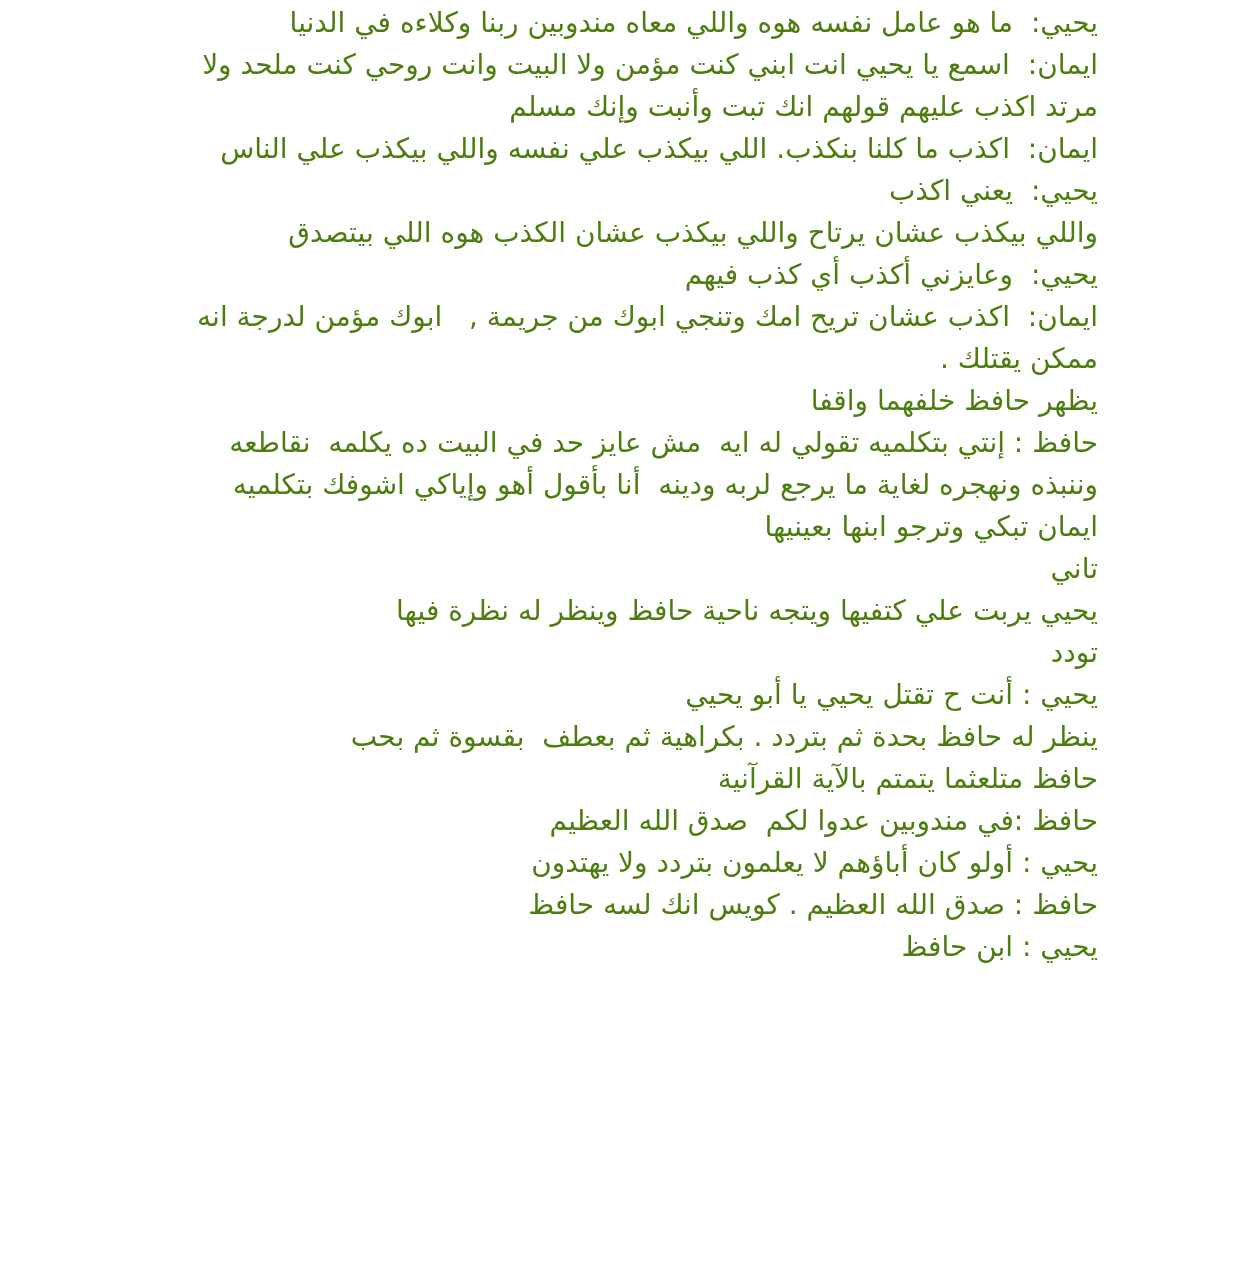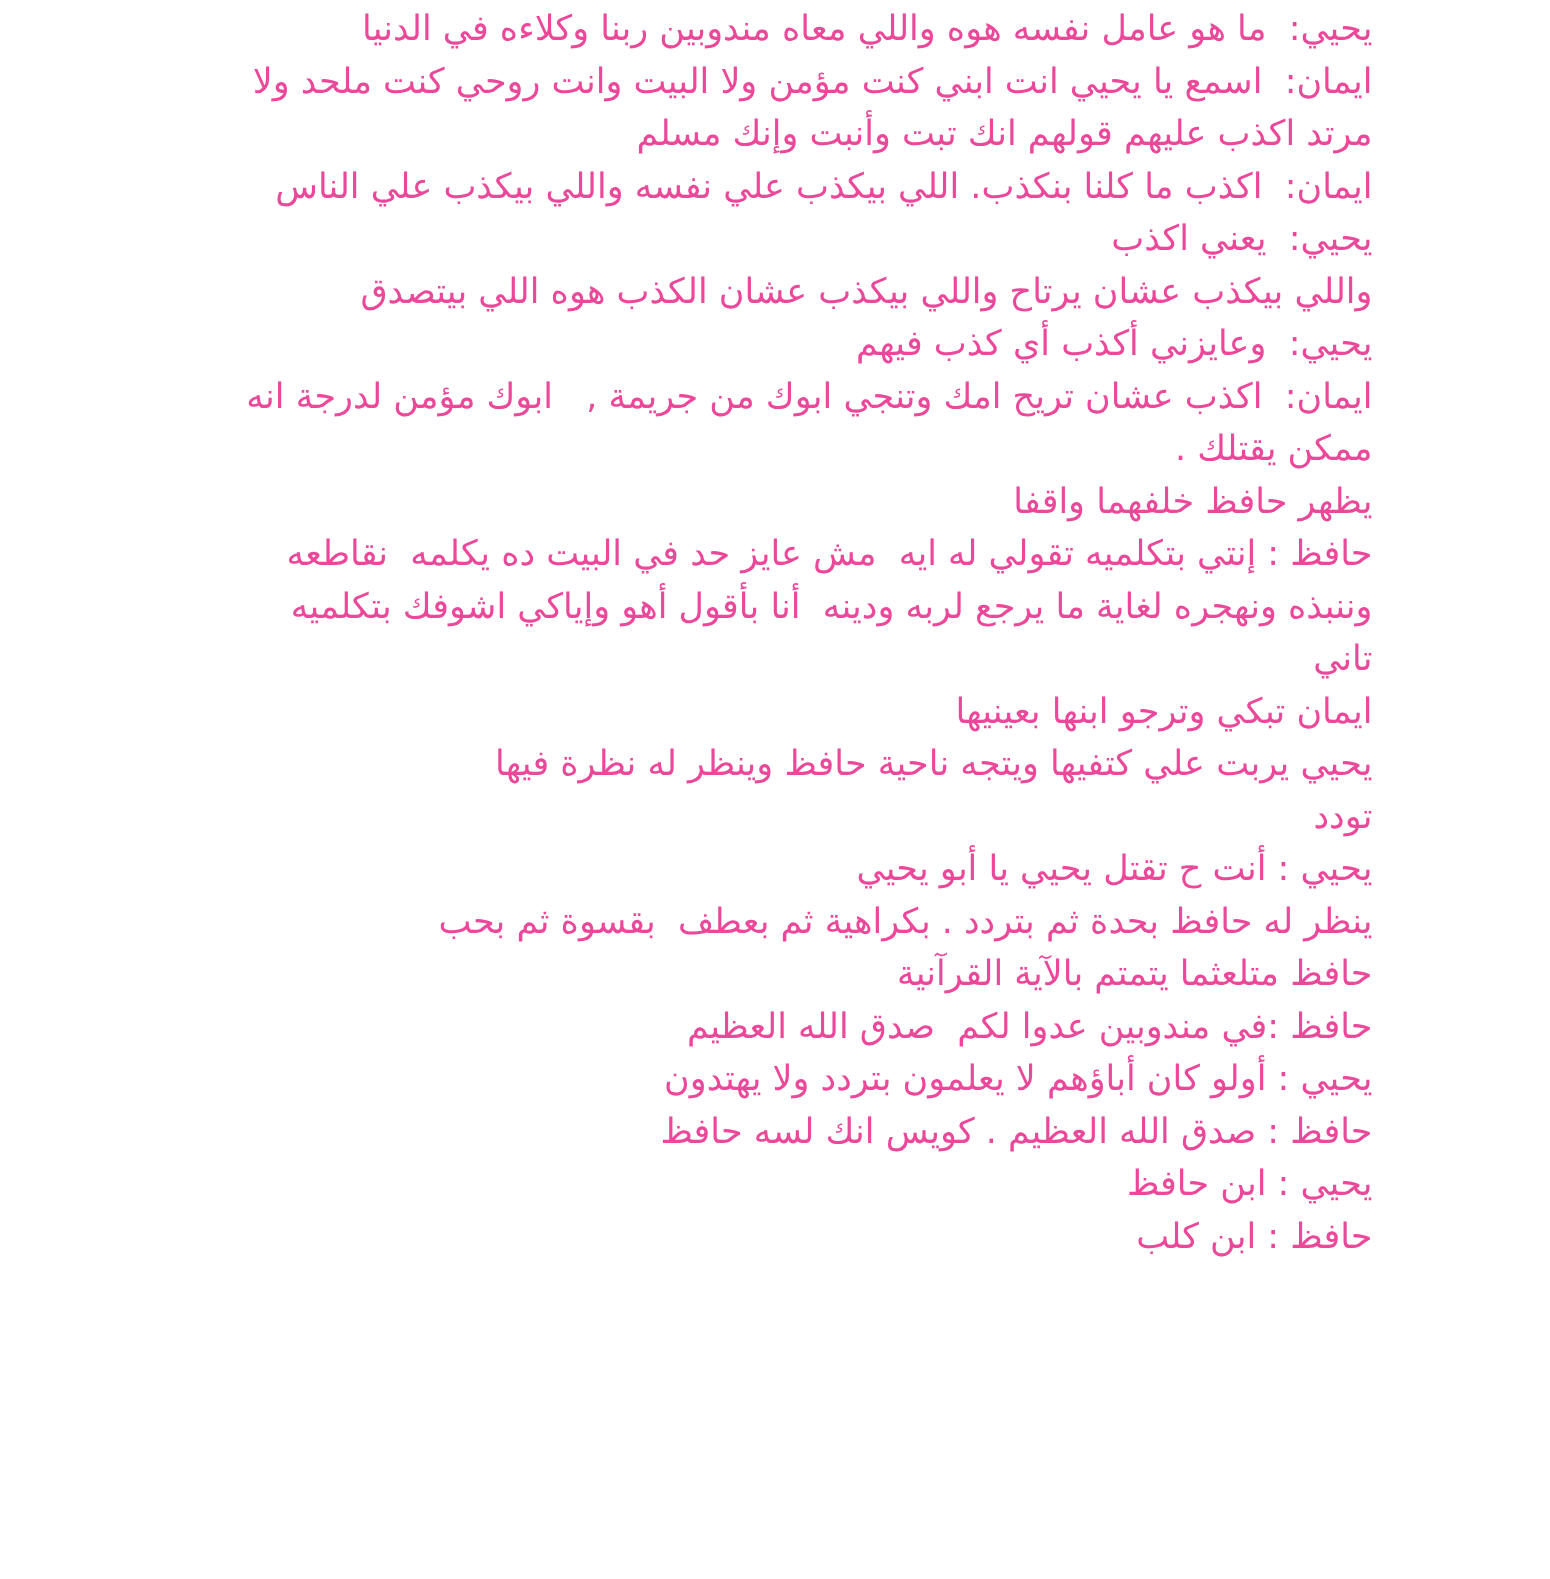--- a/index.html
+++ b/index.html
@@ -28,21 +28,21 @@
     left: 60px;
     direction: rtl;
     text-align: right;
   }
   .line {
     font-size: 28px;
     line-height: 42px;
     height: 42px;
     white-space: pre;
     font-weight: 400;
-    color: #ec4899;
+    color: #4d7c0f;
     letter-spacing: 0px;
   }
   .line.bold {
     font-weight: 400;
   }
 </style>
 </head>
 <body>
 
 <div class="page">
@@ -52,26 +52,25 @@
       <div class="line">مرتد اكذب عليهم قولهم انك تبت وأنبت وإنك مسلم</div>
       <div class="line">ايمان:  اكذب ما كلنا بنكذب. اللي بيكذب علي نفسه واللي بيكذب علي الناس</div>
       <div class="line">يحيي:  يعني اكذب</div>
       <div class="line">واللي بيكذب عشان يرتاح واللي بيكذب عشان الكذب هوه اللي بيتصدق</div>
       <div class="line">يحيي:  وعايزني أكذب أي كذب فيهم</div>
       <div class="line">ايمان:  اكذب عشان تريح امك وتنجي ابوك من جريمة ,   ابوك مؤمن لدرجة انه</div>
       <div class="line">ممكن يقتلك .</div>
       <div class="line">يظهر حافظ خلفهما واقفا</div>
       <div class="line">حافظ : إنتي بتكلميه تقولي له ايه  مش عايز حد في البيت ده يكلمه  نقاطعه</div>
       <div class="line">وننبذه ونهجره لغاية ما يرجع لربه ودينه  أنا بأقول أهو وإياكي اشوفك بتكلميه</div>
+      <div class="line">ايمان تبكي وترجو ابنها بعينيها</div>
       <div class="line">تاني</div>
-      <div class="line">ايمان تبكي وترجو ابنها بعينيها</div>
       <div class="line bold">يحيي يربت علي كتفيها ويتجه ناحية حافظ وينظر له نظرة فيها</div>
       <div class="line bold">تودد</div>
       <div class="line bold">يحيي : أنت ح تقتل يحيي يا أبو يحيي</div>
       <div class="line bold">ينظر له حافظ بحدة ثم بتردد . بكراهية ثم بعطف  بقسوة ثم بحب</div>
       <div class="line bold">حافظ متلعثما يتمتم بالآية القرآنية</div>
       <div class="line bold">حافظ :في مندوبين عدوا لكم  صدق الله العظيم</div>
       <div class="line bold">يحيي : أولو كان أباؤهم لا يعلمون بتردد ولا يهتدون</div>
       <div class="line bold">حافظ : صدق الله العظيم . كويس انك لسه حافظ</div>
       <div class="line bold">يحيي : ابن حافظ</div>
-      <div class="line bold">حافظ : ابن كلب</div>
     </div>
 </div>
 
 </body></html>

